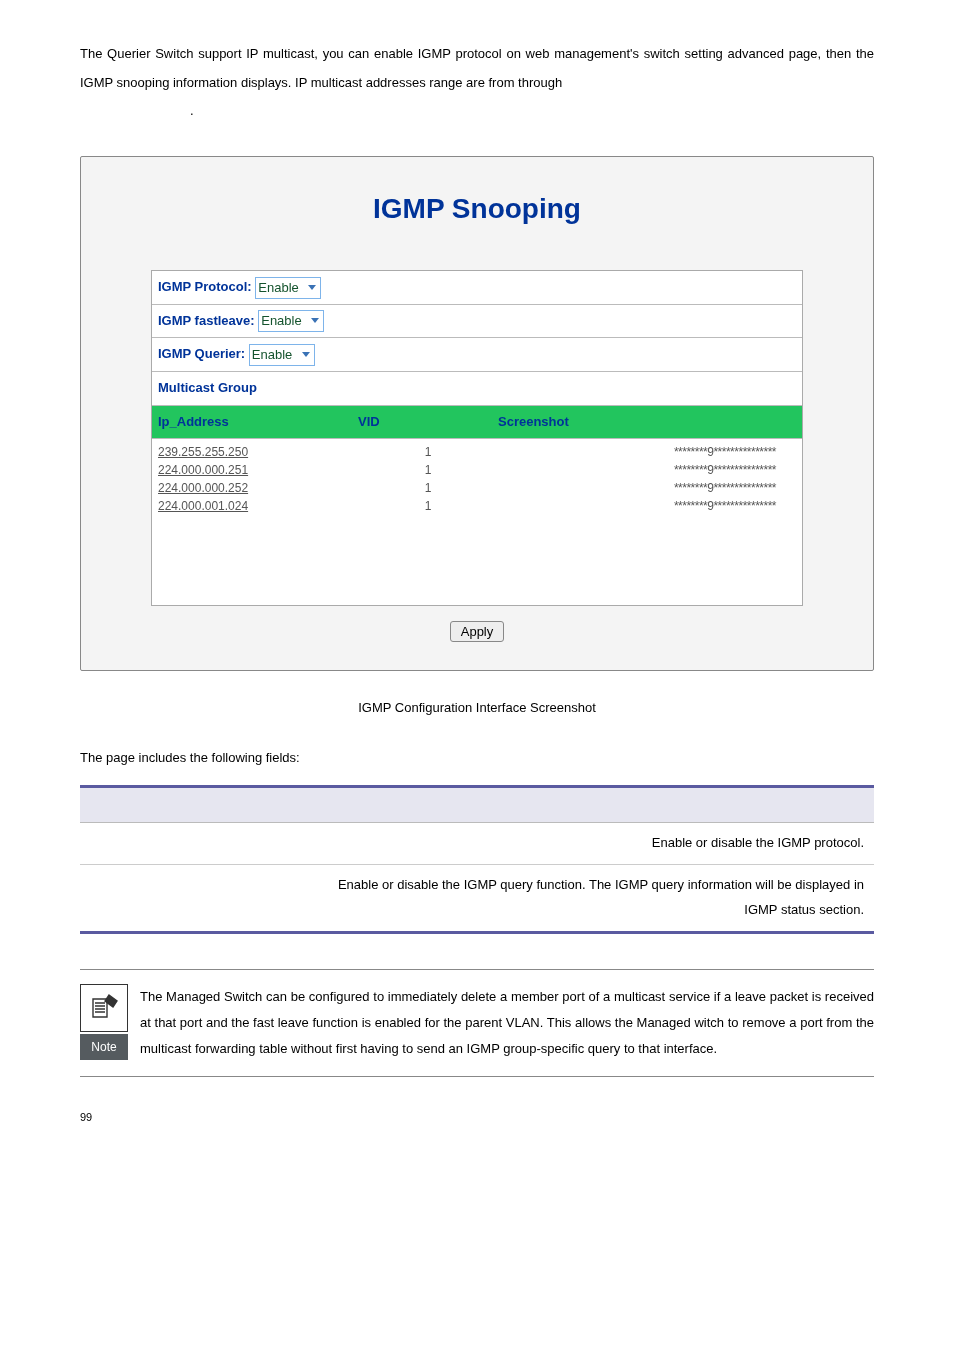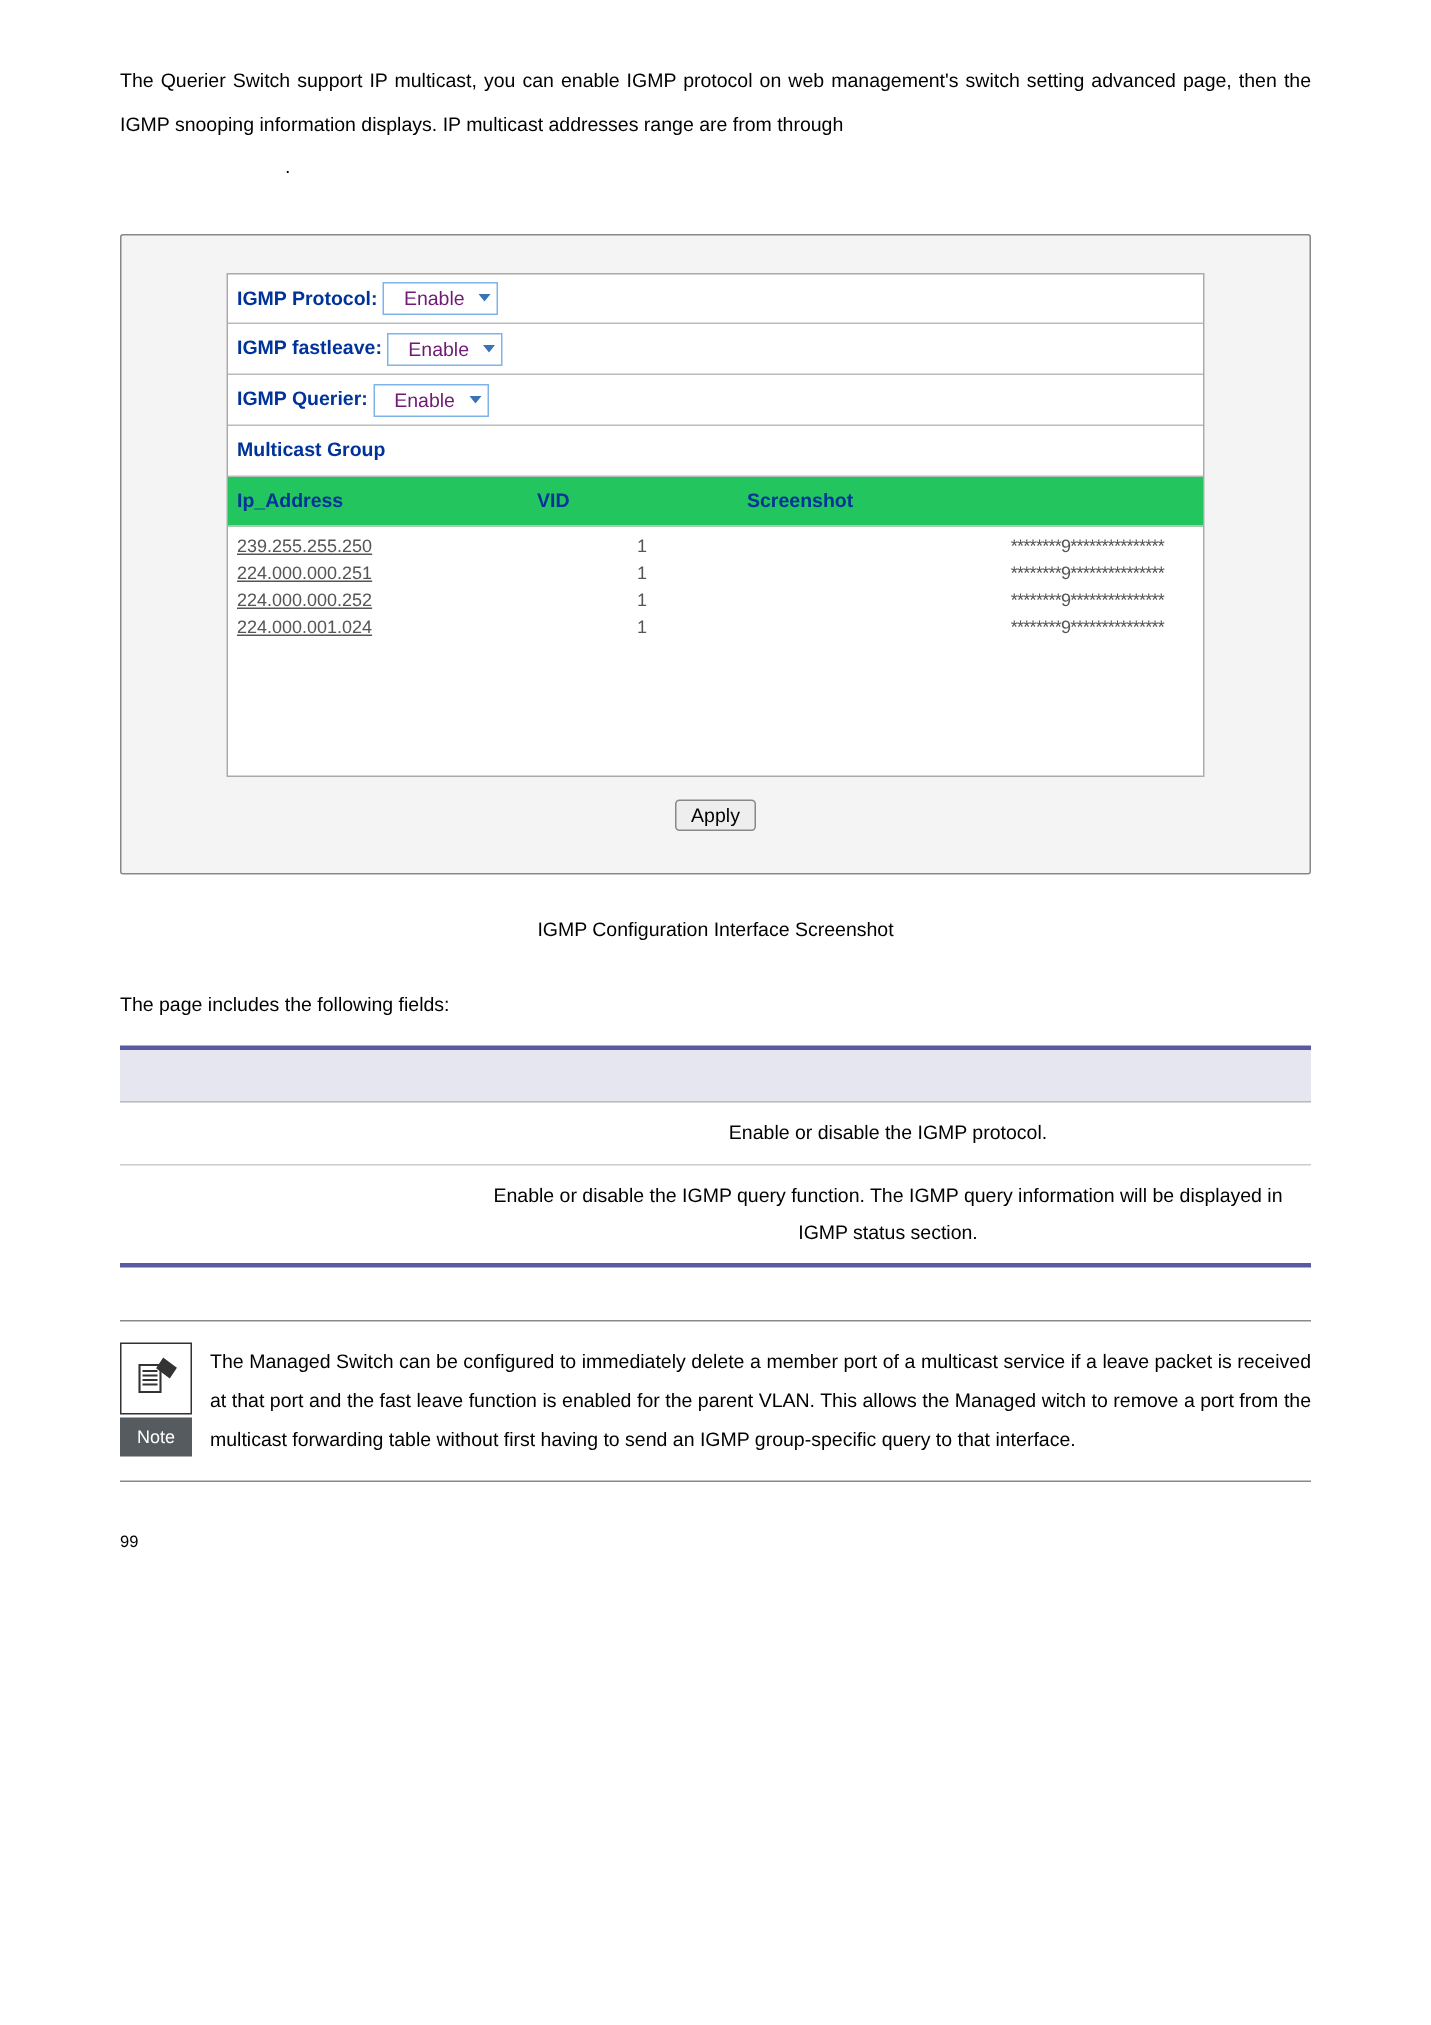--- a/index.html
+++ b/index.html
@@ -40,26 +40,26 @@
     border-bottom: 1px solid #bbb;
     padding: 4px 6px;
     font-size: 13px;
   }
   .config-row:last-child { border-bottom: none; }
   .config-label { color: #003399; font-weight: bold; }
   .dropdown {
     display: inline-block;
     border: 1px solid #7eb4ea;
     background: #fff;
-    color: #701a75;
+    color: #14532d;
     font-family: Arial, sans-serif;
     font-size: 13px;
     height: 20px;
     line-height: 20px;
-    padding: 0 4px 0 13px;
+    padding: 0 4px 0 2px;
     vertical-align: middle;
   }
   .dropdown .chev {
     display: inline-block;
     width: 0; height: 0;
     border-left: 4px solid transparent;
     border-right: 4px solid transparent;
     border-top: 5px solid #3a72b5;
     margin-left: 6px;
     vertical-align: middle;
@@ -99,21 +99,21 @@
     font-size: 13px;
   }
   .section-lead { margin-top: 25px; margin-bottom: 15px; }
   table.fields {
     width: 100%;
     border-collapse: collapse;
     font-size: 13px;
   }
   table.fields thead tr { background: #e6e6f0; }
   table.fields th, table.fields td {
-    text-align: center;
+    text-align: right;
     padding: 8px 10px;
   }
   table.fields .objcol { width: 210px; }
   table.fields thead th { border-top: 3px solid #5a5aa0; border-bottom: 1px solid #bbb; height: 18px;}
   table.fields tbody td { border-bottom: 1px solid #ccc; }
   table.fields tbody tr:last-child td { border-bottom: 3px solid #5a5aa0; }
   .note-block {
     display: flex;
     gap: 12px;
     margin-top: 35px;
@@ -137,20 +137,21 @@
 </style>
 </head>
 <body>
 
 <div class="intro-text">
   <span>The Querier Switch support IP multicast, you can enable IGMP protocol on web management's switch setting advanced page, then the IGMP snooping information displays. IP multicast addresses range are from              through</span>
   <div style="margin-left:110px;"><span>.</span></div>
 </div>
 
 <div class="screenshot-box">
+  <div class="scr-title">IGMP Snooping</div>
 
   <div class="config-panel">
     <div class="config-row">
       <span class="config-label">IGMP Protocol:</span>
       <span class="dropdown">
         <span>Enable</span>
         <span class="chev"></span>
       </span>
     </div>
     <div class="config-row">

